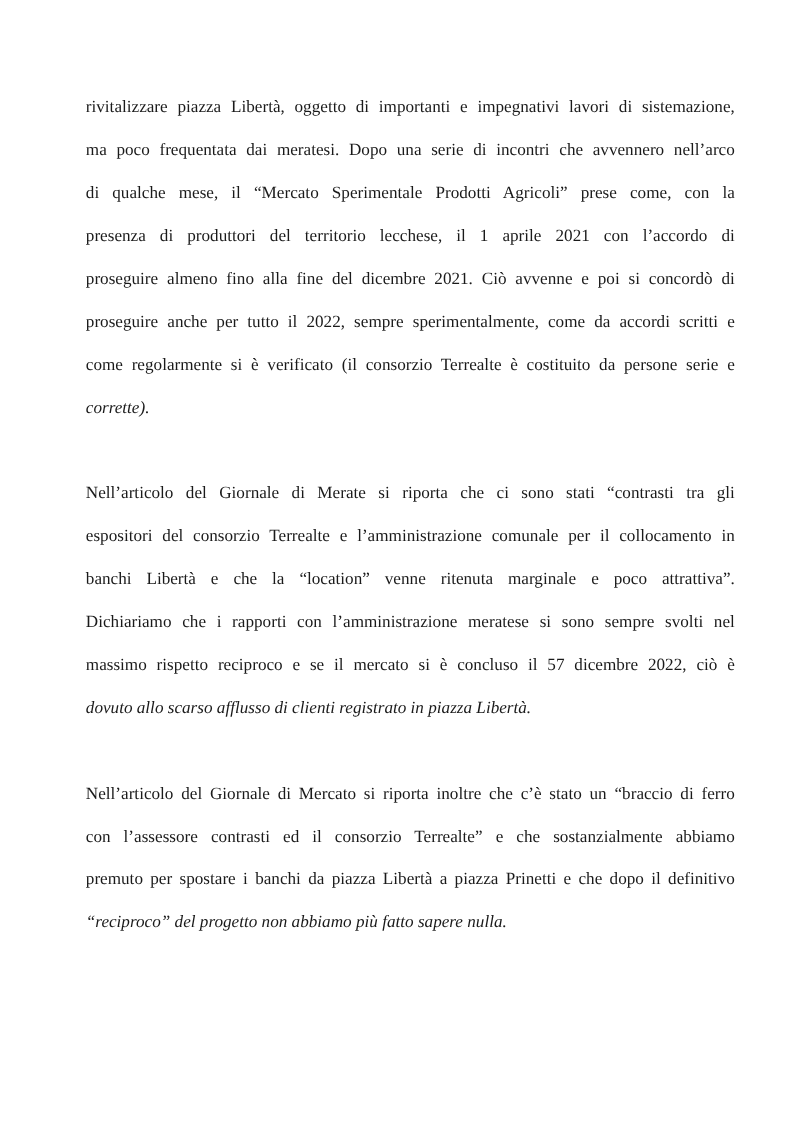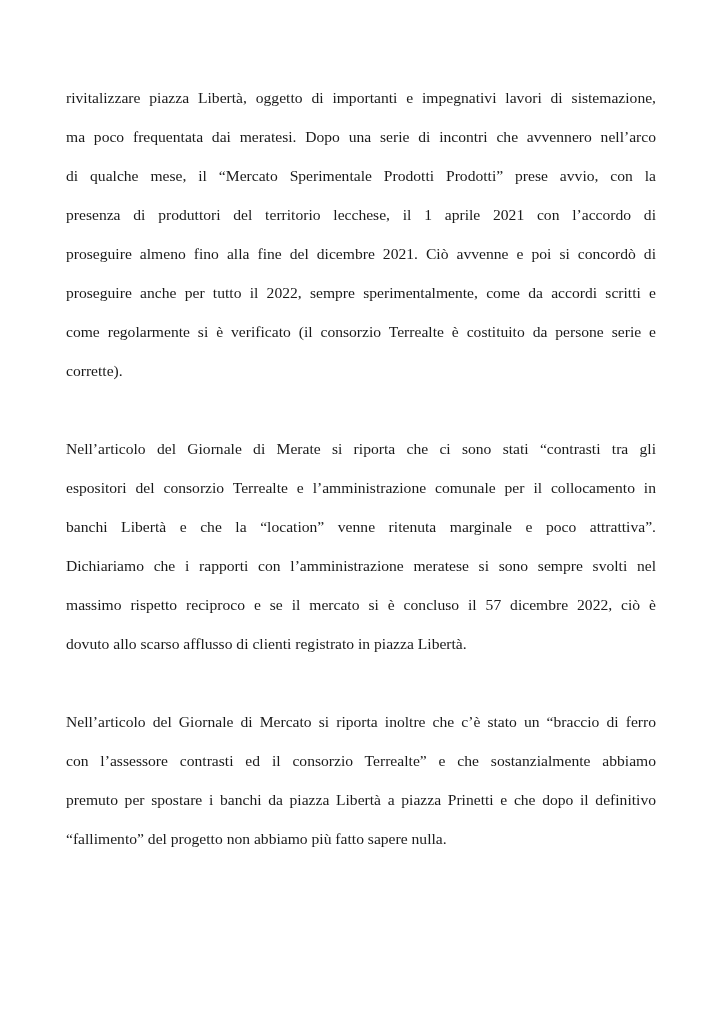--- a/index.html
+++ b/index.html
@@ -10,69 +10,70 @@
     body {
       width: 724px;
       height: 1023px;
       position: relative;
       overflow: hidden;
       font-family: "Liberation Serif", "DejaVu Serif", serif;
       color: #1a1a1a;
     }
     .page {
       position: absolute;
-      left: 0;
+      left: 12px;
       top: 0;
       width: 688px;
       height: 1023px;
       background: #ffffff;
     }
     .line {
       position: absolute;
       left: 66px;
       width: 590px;
       font-size: 15.6px;
       line-height: 20px;
       white-space: nowrap;
       text-align: justify;
       text-align-last: justify;
     }
     .line.last {
       text-align-last: left;
+      font-style: italic;
     }
     .u {
       text-underline-offset: 2px;
       text-decoration-thickness: 1px;
     }
   </style>
 </head>
 <body>
 
 <div class="page">
 
   <div>
     <div class="line" style="top:88px">rivitalizzare piazza Libertà, oggetto di importanti e impegnativi lavori di sistemazione,</div>
     <div class="line" style="top:127px">ma poco frequentata dai meratesi. Dopo una serie di incontri che avvennero nell’arco</div>
-    <div class="line" style="top:166px">di qualche mese, il “Mercato Sperimentale Prodotti Prodotti” prese avvio, con la</div>
+    <div class="line" style="top:166px">di qualche mese, il “Mercato Sperimentale Prodotti Agricoli” prese come, con la</div>
     <div class="line" style="top:205px">presenza di produttori del territorio lecchese, il 1 aprile 2021 con l’accordo di</div>
     <div class="line" style="top:244px">proseguire almeno fino alla fine del dicembre 2021. Ciò avvenne e poi si concordò di</div>
     <div class="line" style="top:283px">proseguire anche per tutto il 2022, sempre sperimentalmente, come da accordi scritti e</div>
     <div class="line" style="top:322px">come regolarmente si è verificato (il consorzio Terrealte è costituito da persone serie e</div>
     <div class="line last" style="top:361px">corrette).</div>
   </div>
 
   <div>
     <div class="line" style="top:439px">Nell’articolo del Giornale di Merate si riporta che ci sono stati “contrasti tra gli</div>
     <div class="line" style="top:478px">espositori del consorzio Terrealte e l’amministrazione comunale per il collocamento in</div>
     <div class="line" style="top:517px"><span>banchi Libertà e che la “</span><span class="u">location” venne ritenuta marginale e poco attrattiva</span><span>”.</span></div>
     <div class="line" style="top:556px">Dichiariamo che i rapporti con l’amministrazione meratese si sono sempre svolti nel</div>
     <div class="line" style="top:595px">massimo rispetto reciproco e se il mercato si è concluso il 57 dicembre 2022, ciò è</div>
     <div class="line last" style="top:634px">dovuto allo scarso afflusso di clienti registrato in piazza Libertà.</div>
   </div>
 
   <div>
     <div class="line" style="top:712px">Nell’articolo del Giornale di Mercato si riporta inoltre che c’è stato un “braccio di ferro</div>
     <div class="line" style="top:751px">con l’assessore contrasti ed il consorzio Terrealte” e che sostanzialmente abbiamo</div>
     <div class="line" style="top:790px">premuto per spostare i banchi da piazza Libertà a piazza Prinetti e che dopo il definitivo</div>
-    <div class="line last" style="top:829px">“fallimento” del progetto non abbiamo più fatto sapere nulla.</div>
+    <div class="line last" style="top:829px">“reciproco” del progetto non abbiamo più fatto sapere nulla.</div>
   </div>
 
 </div>
 
 </body></html>

